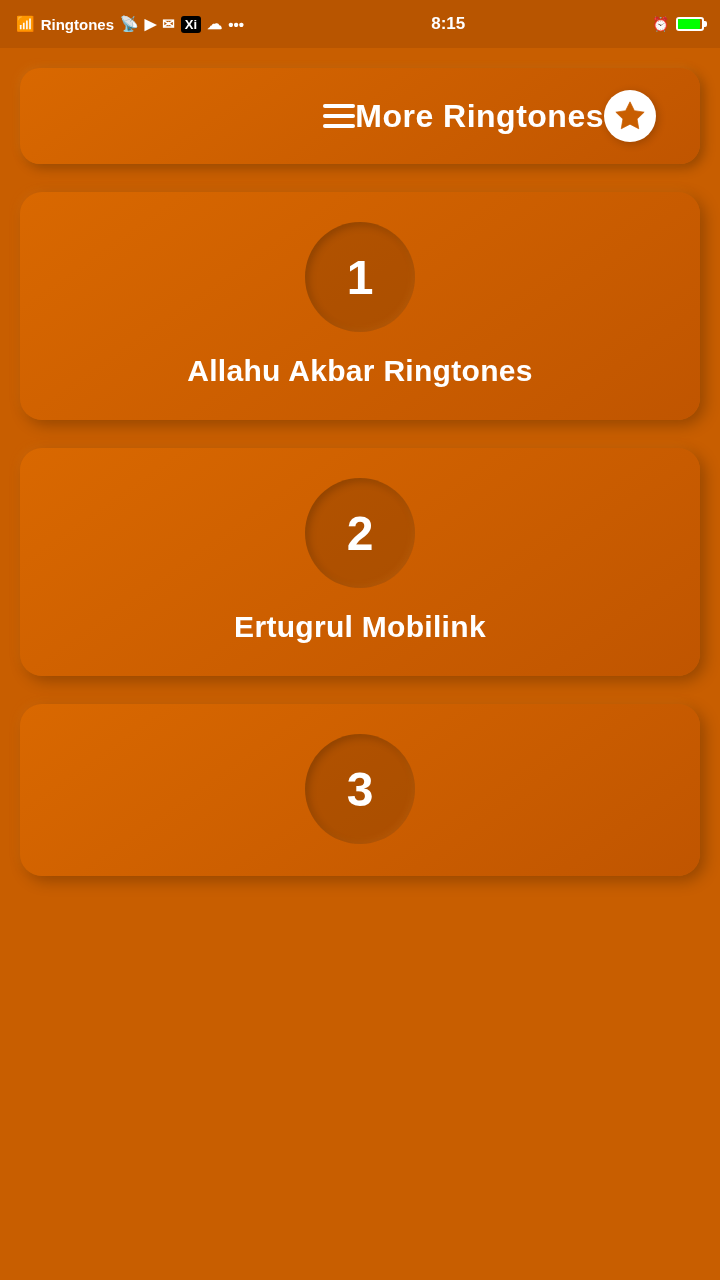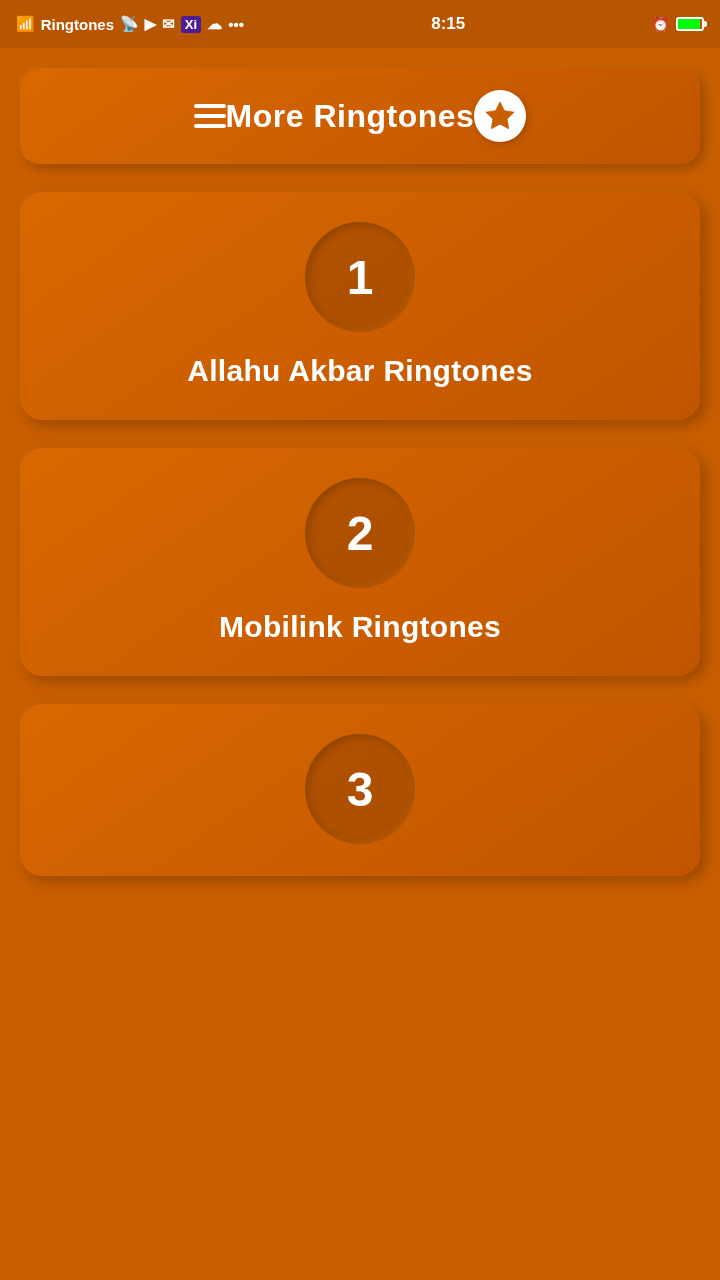--- a/index.html
+++ b/index.html
@@ -72,21 +72,21 @@
 
     
     .header {
       width: calc(100% - 40px);
       margin: 20px auto 0;
       background: linear-gradient(145deg, #D96800, #C05500);
       border-radius: 20px;
       padding: 22px 44px;
       display: flex;
       align-items: center;
-      justify-content: center;
+      justify-content: flex-end;
       box-shadow: 4px 4px 12px rgba(0,0,0,0.25), -2px -2px 8px rgba(255,180,80,0.15);
     }
 
     .hamburger-icon {
       display: flex;
       flex-direction: column;
       gap: 6px;
       cursor: pointer;
     }
     .hamburger-icon span {
@@ -169,21 +169,21 @@
 </head>
 <body>
 
 <div class="status-bar">
   <div class="status-left">
     <span>📶</span>
     <span>Ringtones</span>
     <span>📡</span>
     <span>▶</span>
     <span>✉</span>
-    <span style="background:#4c1d95;padding:1px 4px;border-radius:3px;font-size:13px;">Xi</span>
+    <span style="background:#000000;padding:1px 4px;border-radius:3px;font-size:13px;">Xi</span>
     <span>☁</span>
     <span>•••</span>
   </div>
   <div class="status-center">
     <span>8:15</span>
   </div>
   <div class="status-right">
     <span>⏰</span>
     <span style="display:inline-block;">
       <span class="battery-icon">
@@ -213,21 +213,21 @@
     <div class="number-circle">
       <span class="number-text">1</span>
     </div>
     <span class="card-label">Allahu Akbar Ringtones</span>
   </div>
 
   <div class="ringtone-card">
     <div class="number-circle">
       <span class="number-text">2</span>
     </div>
-    <span class="card-label">Mobilink Ringtones</span>
+    <span class="card-label">Ertugrul Mobilink</span>
   </div>
 
   <div class="ringtone-card">
     <div class="number-circle">
       <span class="number-text">3</span>
     </div>
   </div>
 </div>
 
 </body></html>

